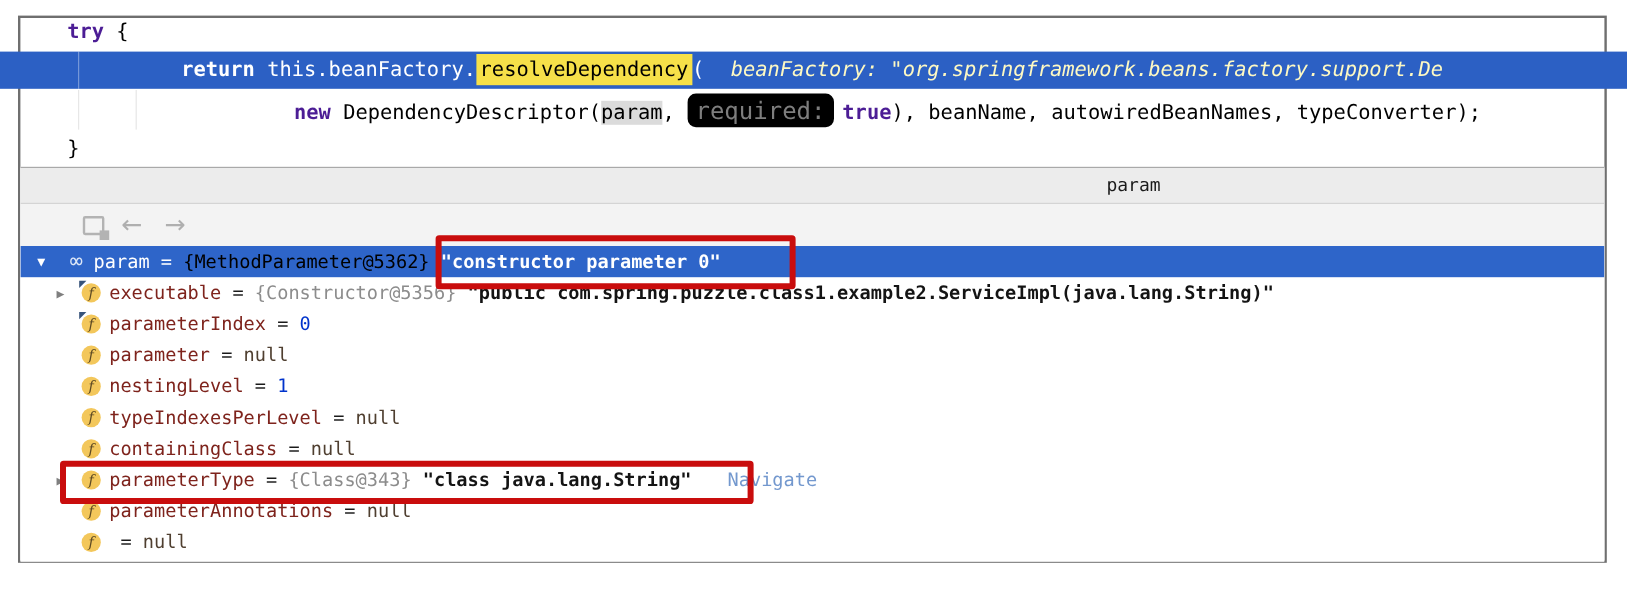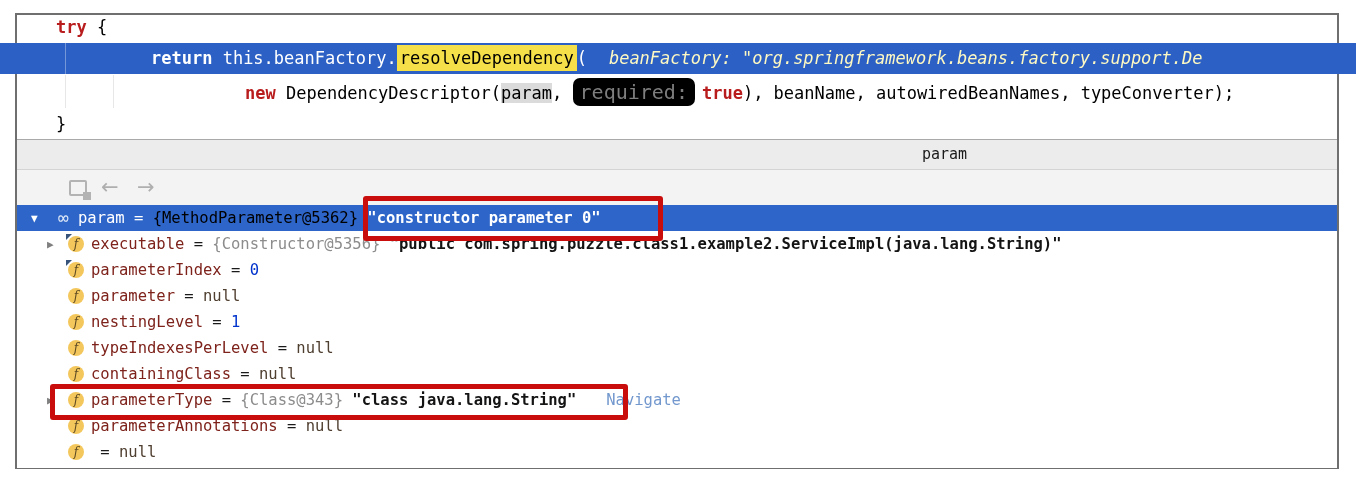--- a/index.html
+++ b/index.html
@@ -3,21 +3,21 @@
 <meta charset="utf-8">
 <style>
   html,body{margin:0;padding:0;background:#fff;}
   .screen{position:relative;width:1356px;height:494px;background:#ffffff;overflow:hidden;
           font-family:"DejaVu Sans Mono",monospace;}
   .frame{position:absolute;left:15px;top:13px;width:1324px;height:456px;box-sizing:border-box;
          border:2px solid #6F6F6F;z-index:2;}
   
   .editor{position:absolute;left:0;top:0;width:1356px;height:139px;z-index:3;}
   .code-line{position:absolute;height:30px;line-height:30px;font-size:17px;white-space:pre;color:#000;}
-  .tok-kw{color:#b91c1c;font-weight:bold;}
+  .tok-kw{color:#4c1d95;font-weight:bold;}
   .tok-pl{color:inherit;}
   .tok-hl{background:#F6E049;color:#000;padding:3px 3px;}
   .tok-hint{font-style:italic;color:#fef9c3;margin-left:22px;}
   .tok-chip{background:#000000;color:#7E7E7E;border-radius:7px;padding:2px 7px;margin-right:7px;font-size:20px;}
   .tok-eval{background:#DBDBDB;}
   .exec-row{position:absolute;left:0;top:43px;width:1356px;height:31px;background:#2C60C4;z-index:5;}
   .exec-row .code-line{top:0;color:#fff;height:31px;line-height:31px;}
   .exec-row .tok-kw{color:#fff;margin-top:11px;}
   .guide-exec{position:absolute;left:65px;top:0;width:1px;height:31px;background:rgba(255,255,255,.35);}
   .guide{position:absolute;width:1px;background:#E7E7E7;z-index:3;}

